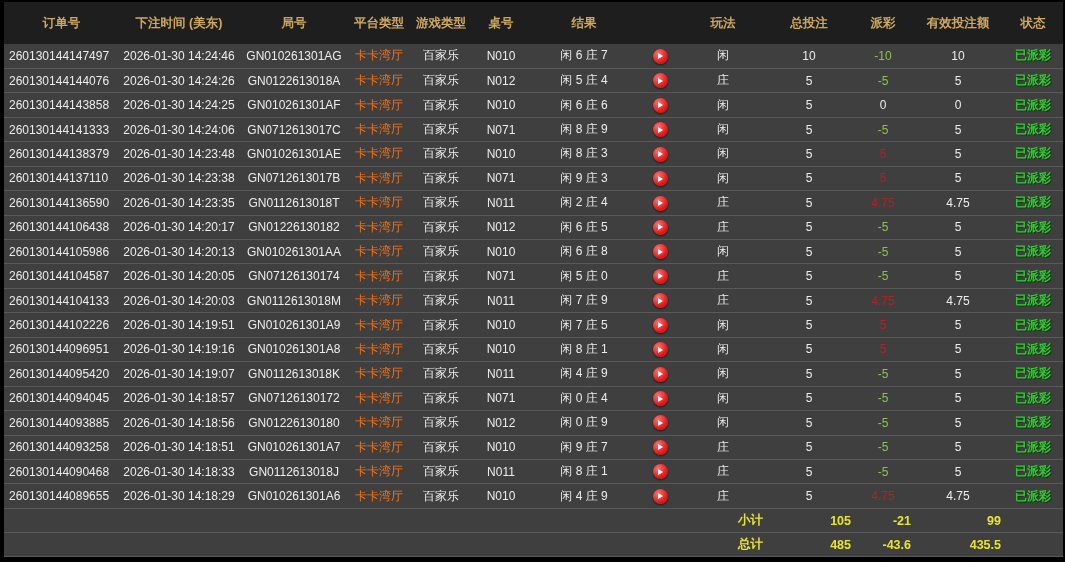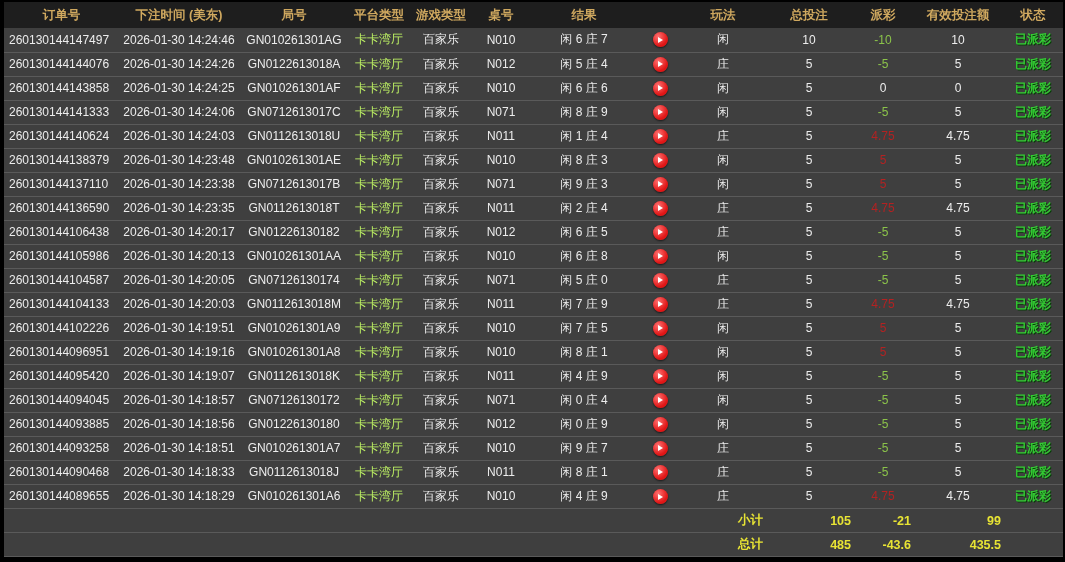--- a/index.html
+++ b/index.html
@@ -10,30 +10,30 @@
     font-family:"Liberation Sans","DejaVu Sans",sans-serif;
     overflow:hidden;
   }
   table{width:100%;height:100%;border-collapse:collapse;table-layout:fixed;}
   th,td{
     padding:0 2px;white-space:nowrap;overflow:hidden;
     text-align:center;vertical-align:middle;
     font-size:12px;color:var(--text_primary,#ededed);
   }
   thead th{
-    height:26px;background:var(--header_bg,#1e1e1e);
+    height:42px;background:var(--header_bg,#1e1e1e);
     color:var(--header_text,#cfa85f);font-weight:bold;font-size:12.5px;
   }
   tbody tr,tfoot tr{height:24px;background:var(--row_bg,#3f3f3f);}
   tbody tr td{border-top:1px solid var(--row_separator,#5a5a5a);}
   tbody tr:first-child td{border-top:none;}
   tfoot tr td{border-top:1px solid var(--row_separator,#5a5a5a);}
   tfoot tr:last-child td{border-bottom:1px solid var(--row_separator,#5a5a5a);}
   td.left{text-align:left;padding-left:5px;}
-  td.dim{color:#bef264;}
+  td.dim{color:#f97316;}
   td.tone-neg{color:var(--payout_negative,#8bc34a);}
   td.tone-pos{color:var(--payout_positive,#b32222);}
   td.tone-zero{color:var(--text_primary,#ededed);}
   td.status-green{
     color:var(--status_paid,#33cc33);
     text-shadow:1px 1px 0 rgba(0,60,0,.85);
     font-weight:bold;font-size:12px;margin-top:24px;
   }
   tfoot td{color:var(--summary_yellow,#e8e434);font-weight:bold;font-size:12.5px;text-align:right;}
   .play-btn{
@@ -150,37 +150,20 @@
           <td><span class="play-btn">
               <span class="play-tri"></span>
             </span></td>
           <td>闲</td>
           <td>5</td>
           <td class="tone-neg">-5</td>
           <td>5</td>
           <td class="status-green">已派彩</td>
         </tr>
         <tr>
-          <td class="left">260130144140624</td>
-          <td>2026-01-30 14:24:03</td>
-          <td>GN0112613018U</td>
-          <td class="dim">卡卡湾厅</td>
-          <td>百家乐</td>
-          <td>N011</td>
-          <td>闲 1 庄 4</td>
-          <td><span class="play-btn">
-              <span class="play-tri"></span>
-            </span></td>
-          <td>庄</td>
-          <td>5</td>
-          <td class="tone-pos">4.75</td>
-          <td>4.75</td>
-          <td class="status-green">已派彩</td>
-        </tr>
-        <tr>
           <td class="left">260130144138379</td>
           <td>2026-01-30 14:23:48</td>
           <td>GN010261301AE</td>
           <td class="dim">卡卡湾厅</td>
           <td>百家乐</td>
           <td>N010</td>
           <td>闲 8 庄 3</td>
           <td><span class="play-btn">
               <span class="play-tri"></span>
             </span></td>

